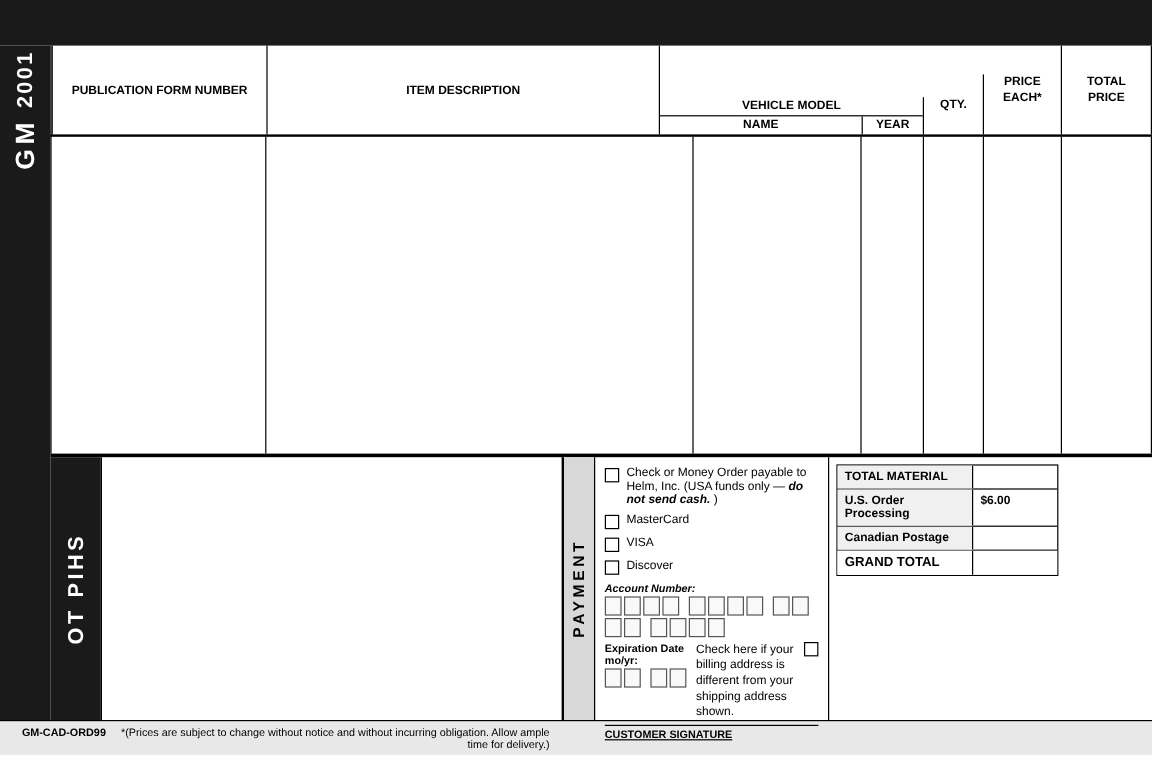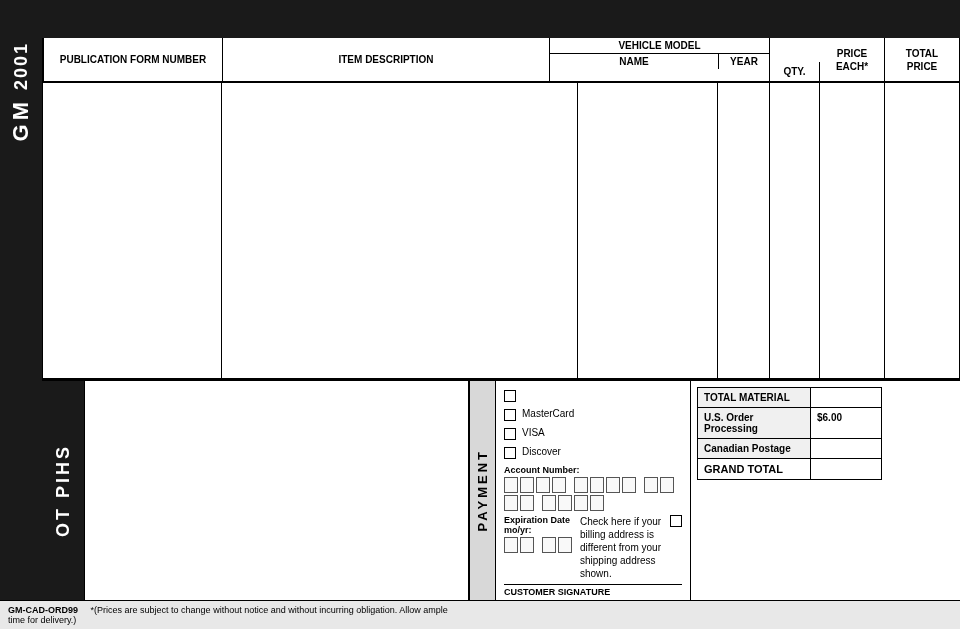--- a/index.html
+++ b/index.html
@@ -190,32 +190,33 @@
     
     .footer-bar {
       background: #e8e8e8;
       border-top: 1px solid #000;
       display: flex;
       padding: 4px 8px;
       font-size: 9px;
       justify-content: space-between;
     }
 
-    .footer-left { width: 450px; }
+    .footer-left { width: 450px; text-align: right; }
     .footer-right { flex: 1; }
 
     .italic { font-style: italic; }
     .bold { font-weight: bold; }
 
     .customer-sig-line {
       border-top: 1px solid #000;
       margin-top: 4px;
       padding-top: 2px;
       font-size: 9px;
       font-weight: bold;
+      text-decoration: underline;
     }
 
     .expiry-section {
       display: flex;
       align-items: flex-start;
       margin-top: 4px;
     }
 
     .billing-check-area {
       display: flex;
@@ -248,21 +249,21 @@
 
     <div class="right-content">
 
       <div class="header-row" style="min-height:36px;">
         <div class="header-cell header-pub">
           <span>PUBLICATION FORM NUMBER</span>
         </div>
         <div class="header-cell header-item">
           <span>ITEM DESCRIPTION</span>
         </div>
-        <div style="width:220px; border-right:1px solid #000;">
+        <div style="width:220px; border-right:1px solid #000;margin-top:43px;">
           <div class="header-vehicle-top">VEHICLE MODEL</div>
           <div class="header-vehicle-bottom">
             <div class="header-name">NAME</div>
             <div class="header-year" style="display:flex;align-items:center;justify-content:center;font-weight:bold;font-size:10px;">YEAR</div>
           </div>
         </div>
         <div class="header-cell header-qty">QTY.</div>
         <div class="header-cell header-price" style="flex-direction:column;line-height:1.3;">
           <span>PRICE</span>
           <span>EACH*</span>
@@ -299,38 +300,43 @@
         <div style="display:flex; width:490px;">
 
           <div style="width:26px; background:#d8d8d8; border-right:1px solid #000; display:flex; flex-direction:column; align-items:center; justify-content:center;">
             <div style="writing-mode:vertical-rl; transform:rotate(180deg); font-size:13px; font-weight:bold; letter-spacing:3px;">PAYMENT</div>
           </div>
 
           <div style="width:195px; border-right:1px solid #000; padding:8px; font-size:10px;">
 
             <div class="checkbox-row">
               <div class="checkbox-box"></div>
+              <div>
+                <span>Check or Money Order payable to Helm, Inc. (USA funds only —</span>
+                <span class="italic bold">do not send cash.</span>
+                <span>)</span>
+              </div>
             </div>
 
             <div class="checkbox-row" style="margin-top:4px;">
               <div class="checkbox-box"></div>
               <span>MasterCard</span>
             </div>
 
             <div class="checkbox-row">
               <div class="checkbox-box"></div>
               <span>VISA</span>
             </div>
 
             <div class="checkbox-row">
               <div class="checkbox-box"></div>
               <span>Discover</span>
             </div>
 
-            <div style="margin-top:6px;">
+            <div style="margin-top:6px;font-style:italic;">
               <div style="font-size:9px; font-weight:bold; margin-bottom:2px;">Account Number:</div>
               <div class="account-cells">
                 <div class="account-cell"></div>
                 <div class="account-cell"></div>
                 <div class="account-cell"></div>
                 <div class="account-cell"></div>
                 <div style="width:4px;"></div>
                 <div class="account-cell"></div>
                 <div class="account-cell"></div>
                 <div class="account-cell"></div>

